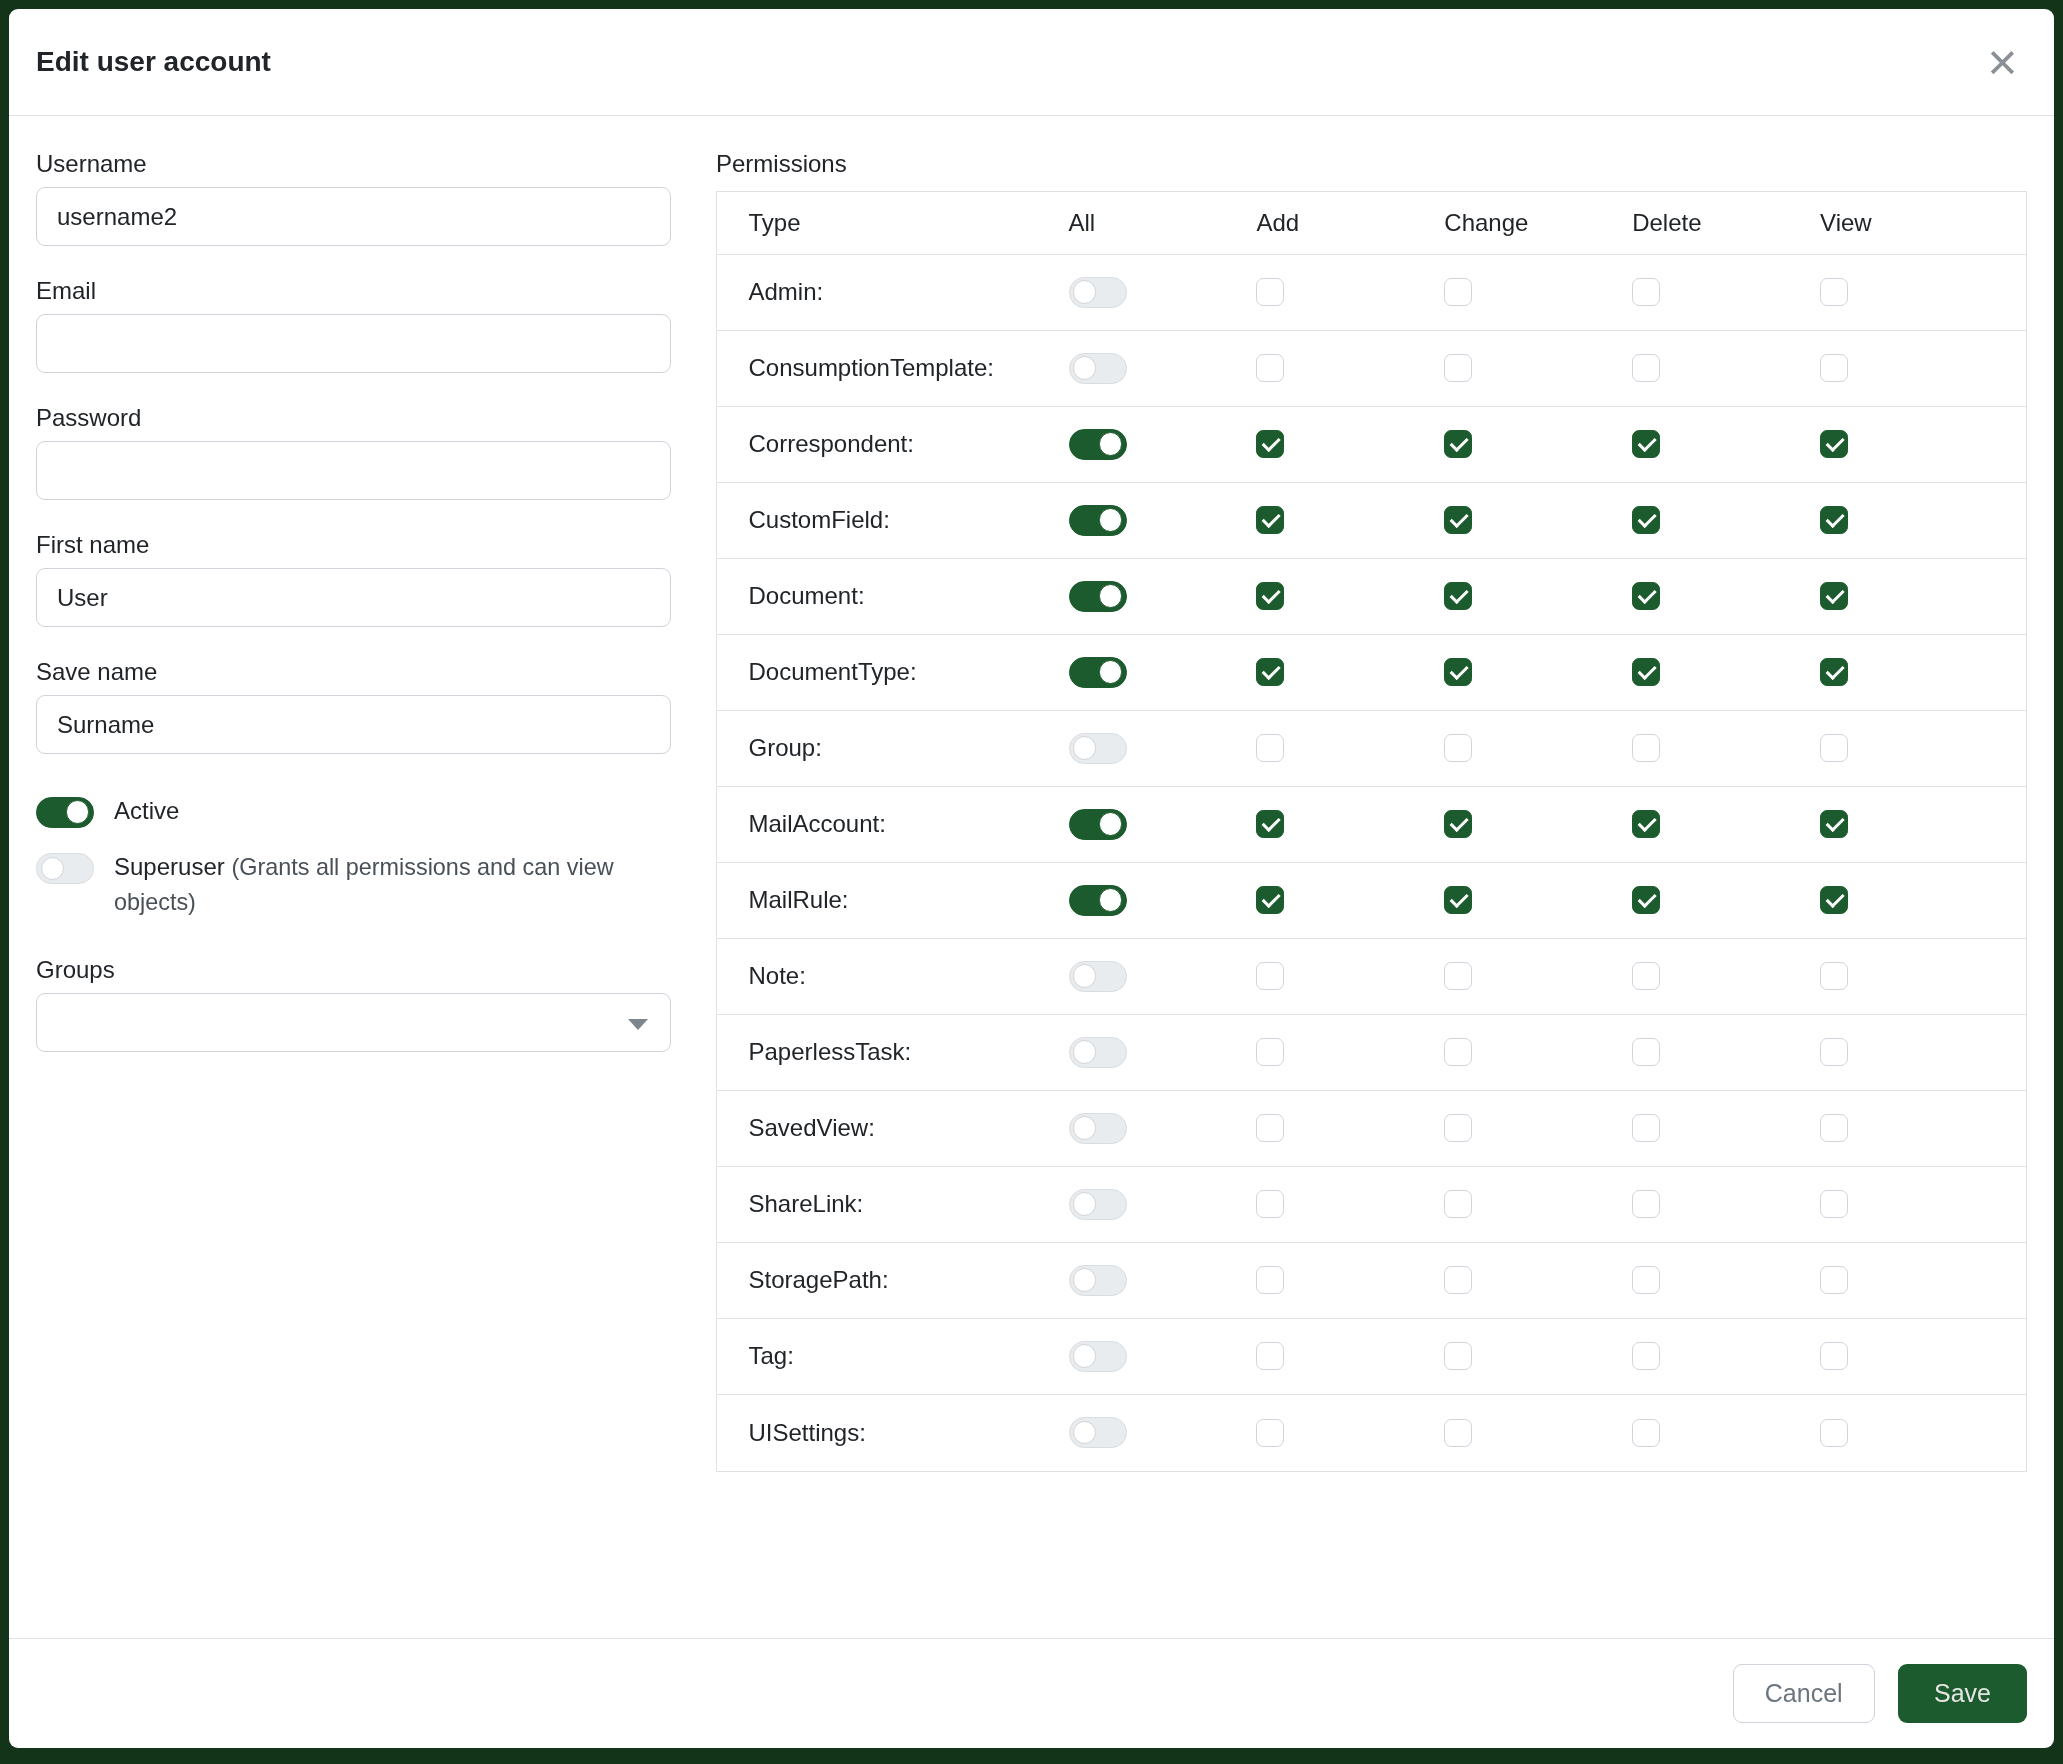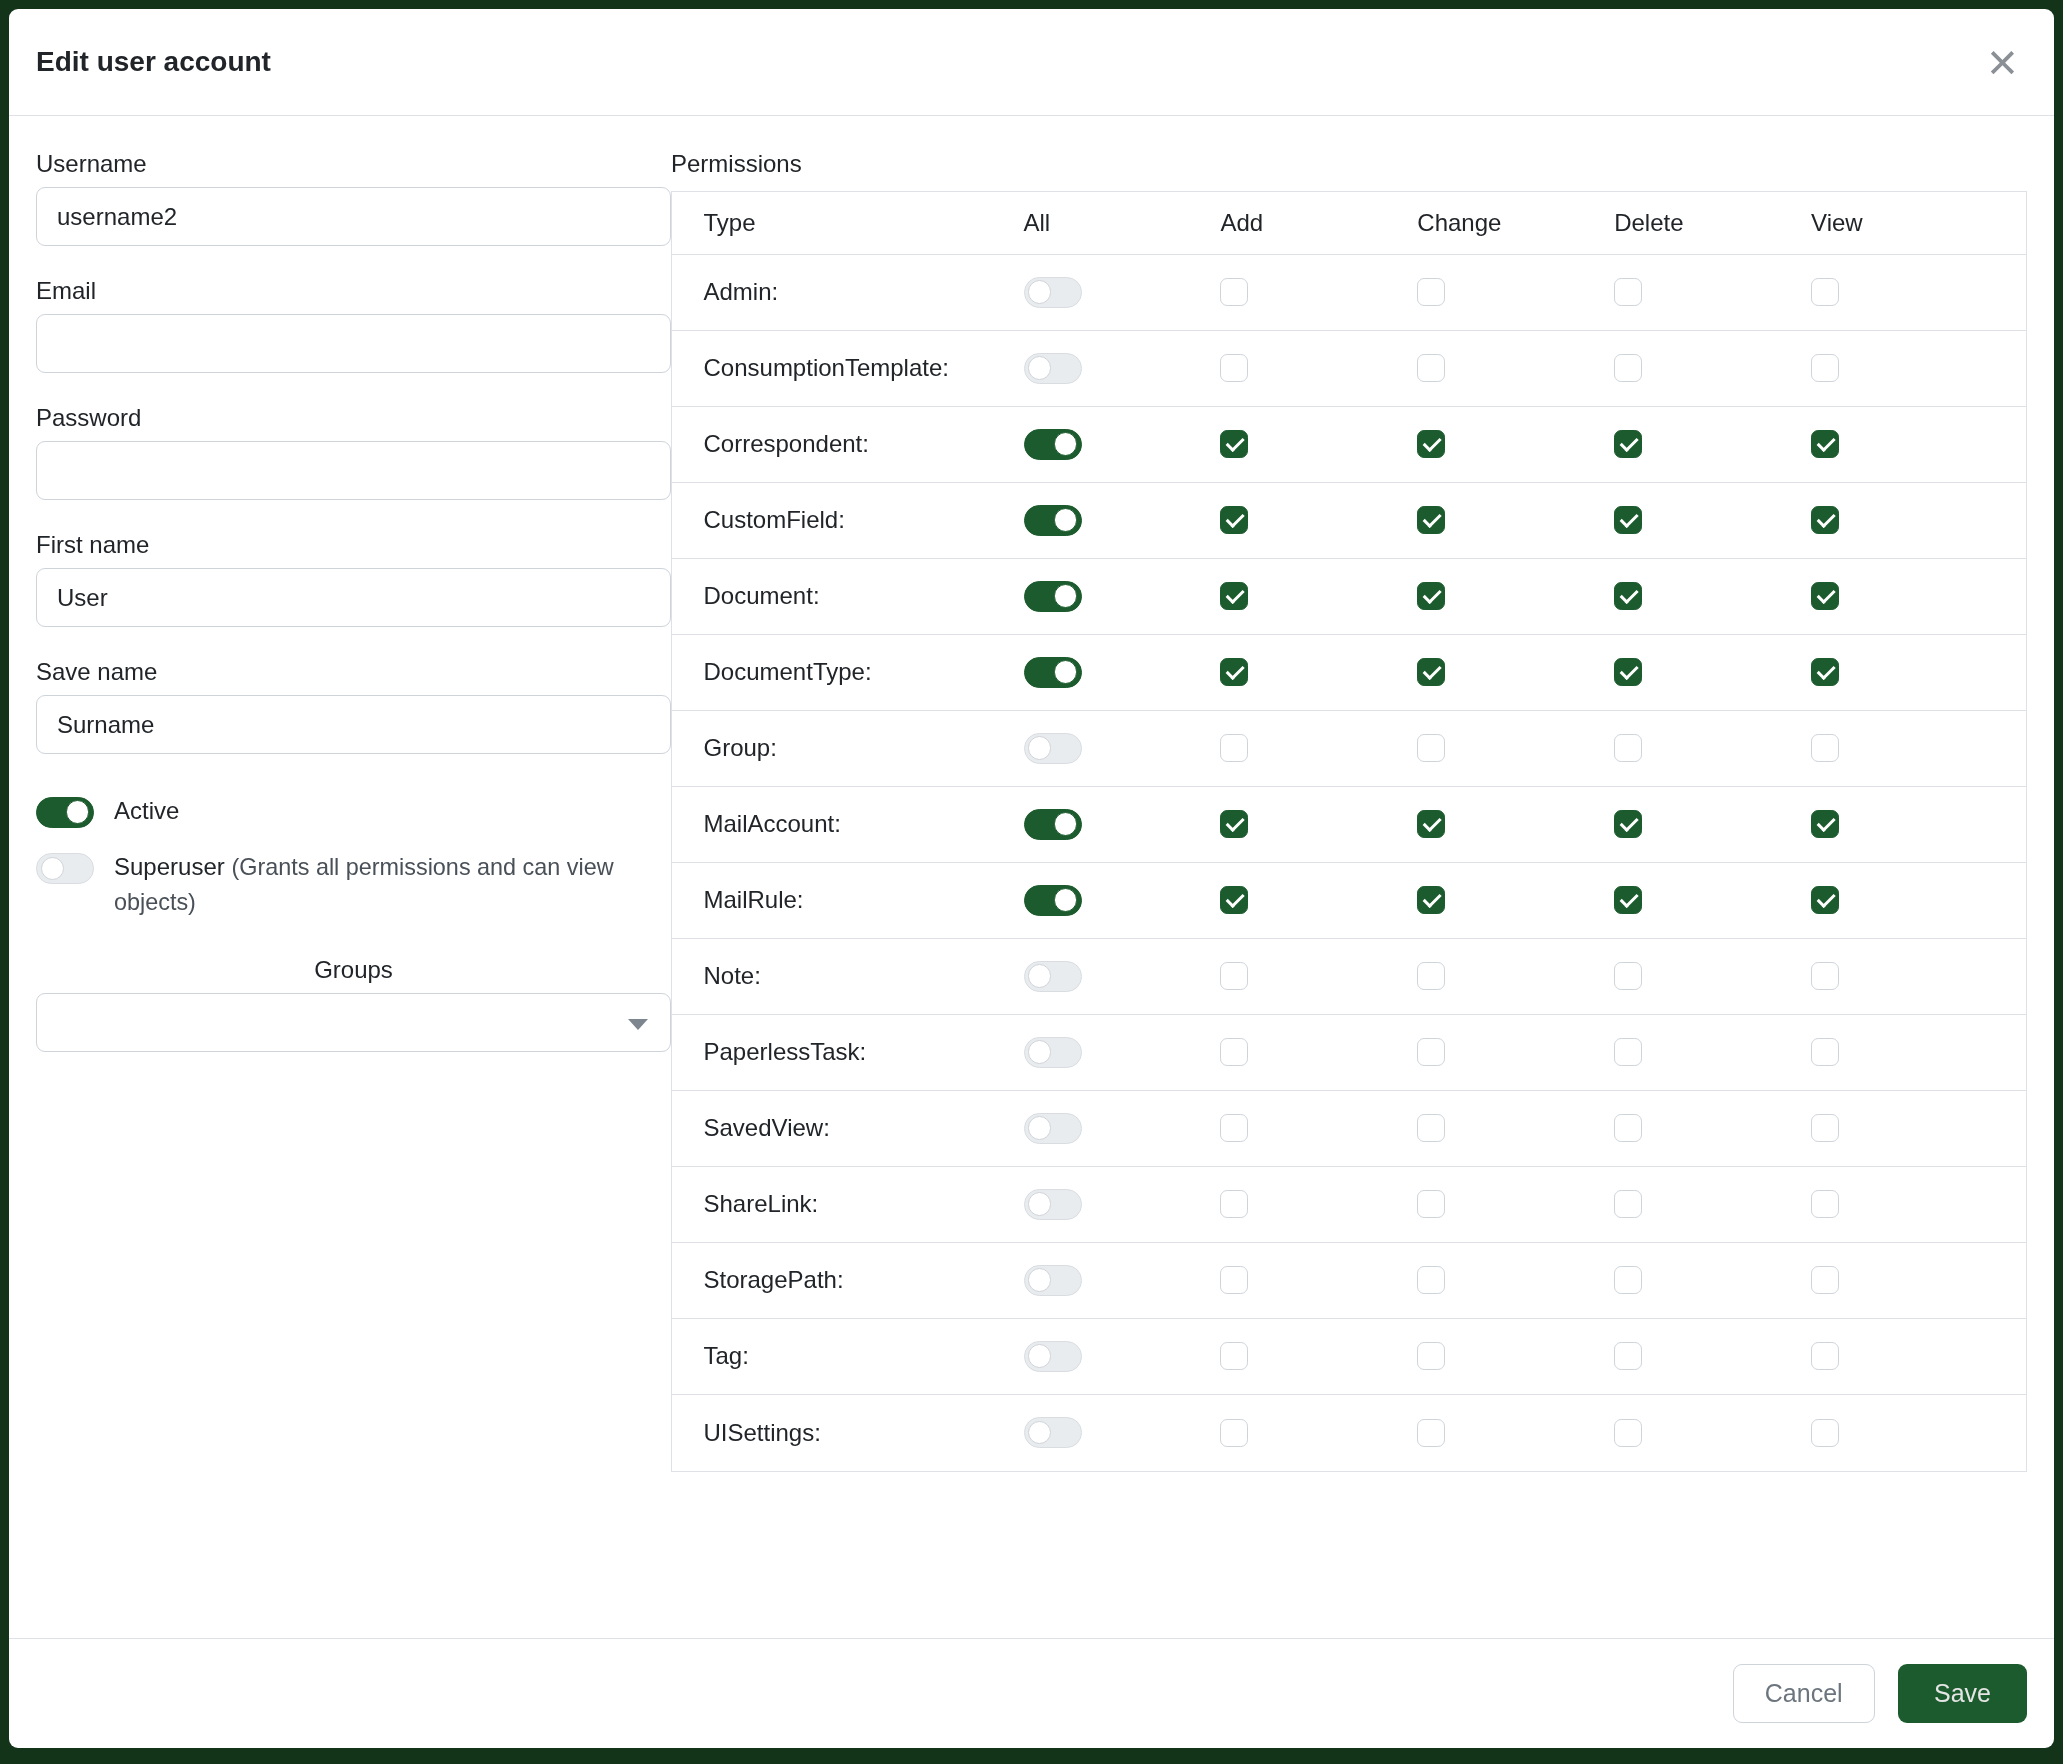--- a/index.html
+++ b/index.html
@@ -31,21 +31,21 @@
     flex:0 0 auto;
   }
   .modal-title{font-size:28px;font-weight:600;line-height:1.2;}
   .close-btn{
     background:none;border:none;cursor:pointer;
     font-size:52px;line-height:1;color:#8a9096;padding:0 5.4px;
     font-family:"Liberation Sans", sans-serif;
   }
   
   .modal-body{
-    flex:1 1 auto;display:flex;
+    flex:1 1 auto;display:flex;gap:45px;
     padding:34px 27px 18px 27px;overflow:hidden;
   }
   .left-col{width:635px;flex:0 0 auto;}
   .right-col{flex:1 1 auto;min-width:0;}
   .field-label{display:block;font-size:24px;margin:0 0 9px 0;}
   .form-group{margin-bottom:31px;}
   .text-input{
     width:100%;height:59px;border:1.8px solid var(--input-border);
     border-radius:9px;padding:0 20px;font-size:24px;color:var(--text);
     font-family:"Liberation Sans", sans-serif;background:#fff;outline:none;
@@ -73,21 +73,21 @@
   .switch.on{background:var(--accent);border-color:var(--accent);}
   .switch.on .knob{left:29px;border-color:var(--accent);}
   .switch-row{
     display:flex;align-items:flex-start;gap:20px;
     font-size:24px;margin:40px 0 0 0;
   }
   .switch-row + .switch-row{margin-top:21.6px;}
   .switch-row .switch{margin-top:2.7px;}
   .switch-text{line-height:1.45;max-width:554px;}
   .switch-hint{color:#495057;font-size:23.4px;}
-  .groups-group{margin-top:36px;text-align:center;}
+  .groups-group{margin-top:36px;}
   
   .checkbox{
     width:28px;height:28px;border:1.8px solid var(--input-border);
     border-radius:7.2px;background:#fff;cursor:pointer;position:relative;
   }
   .checkbox.checked{background:var(--accent);border-color:var(--accent);}
   .checkbox.checked::after{
     content:"";position:absolute;left:9px;top:2.7px;width:7.2px;height:14.4px;
     border:solid #ffffff;border-width:0 3.6px 3.6px 0;transform:rotate(45deg);
   }

